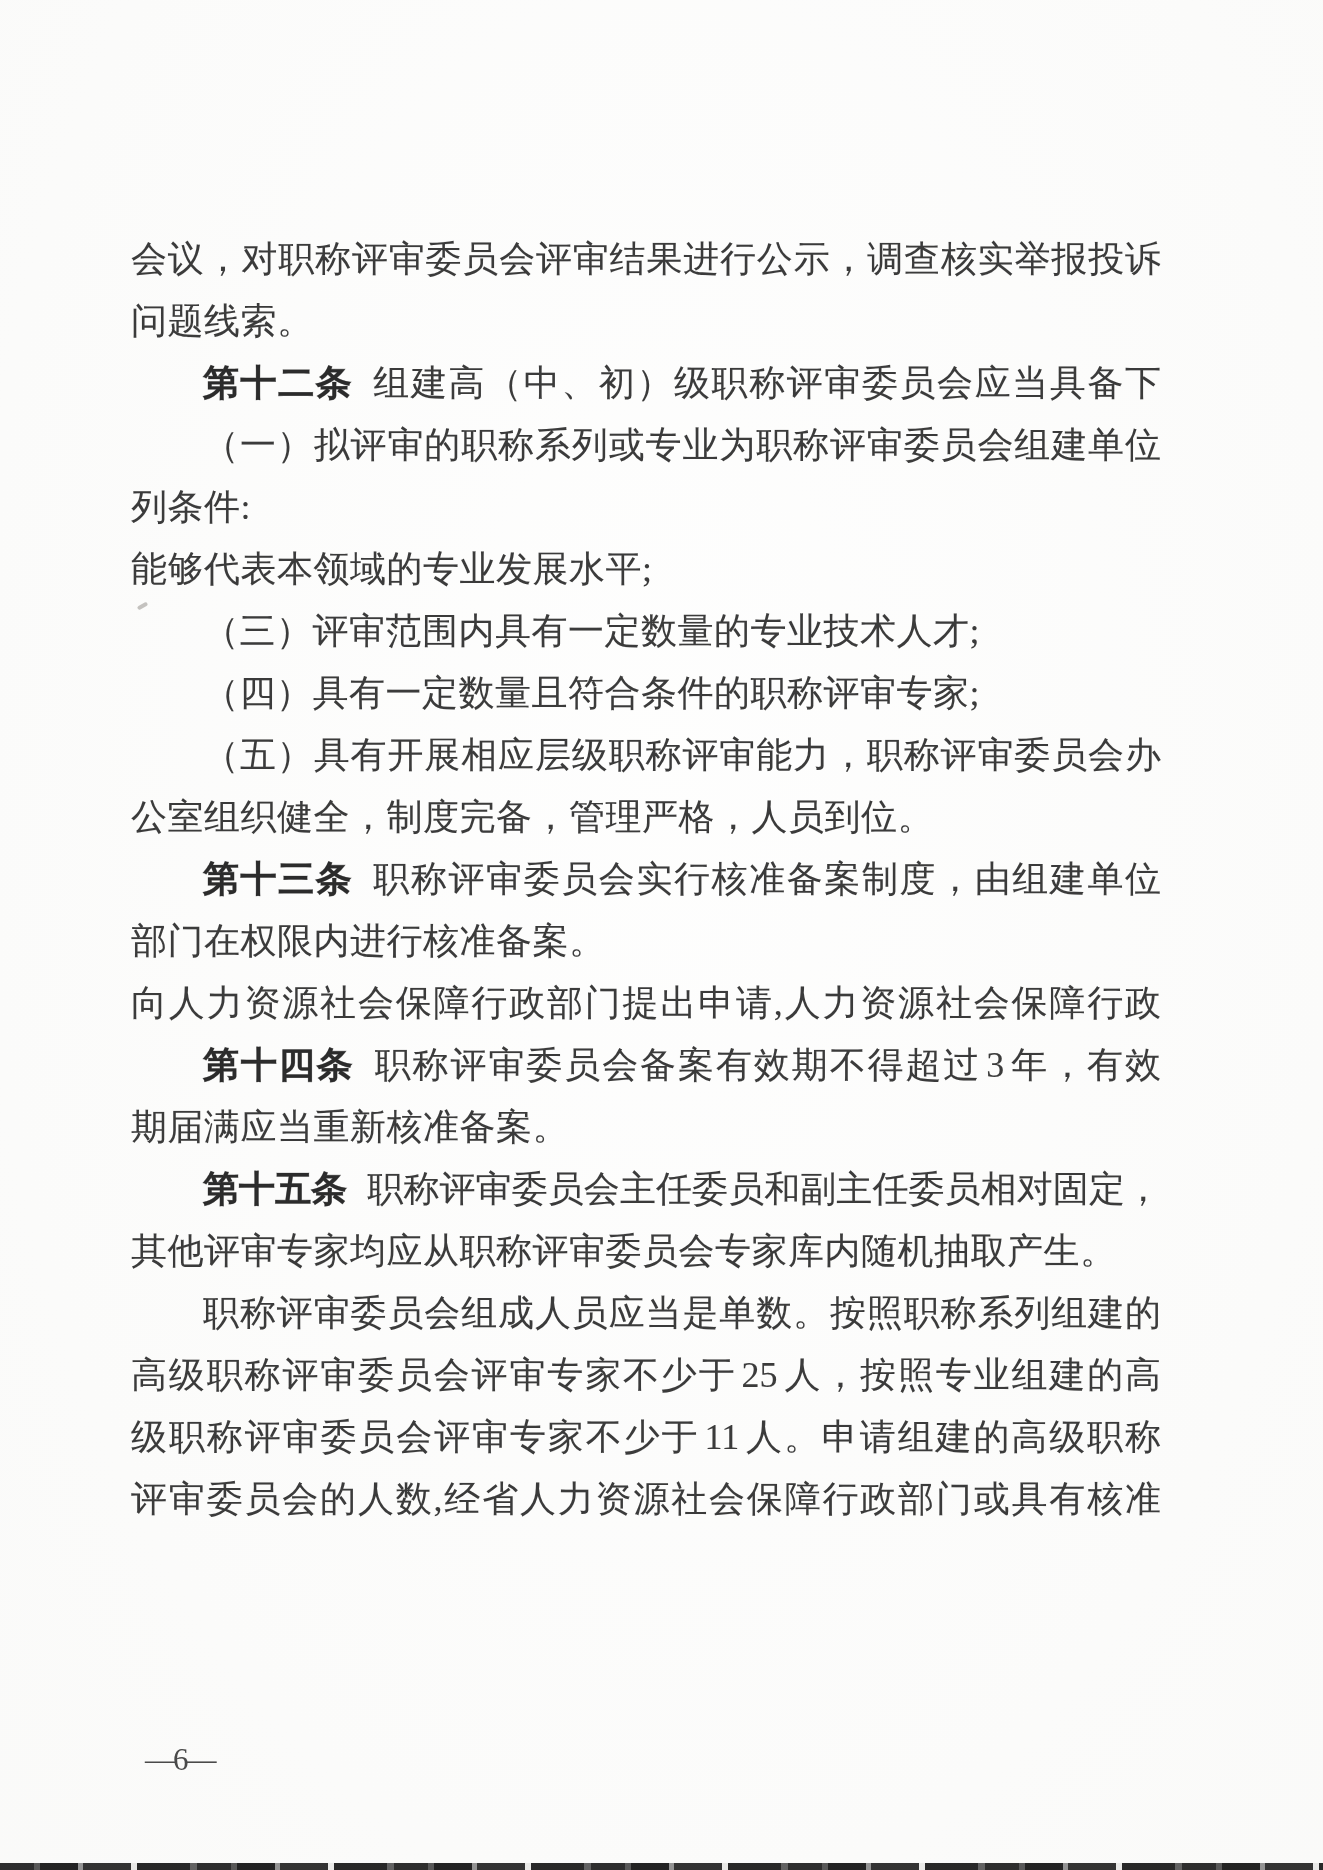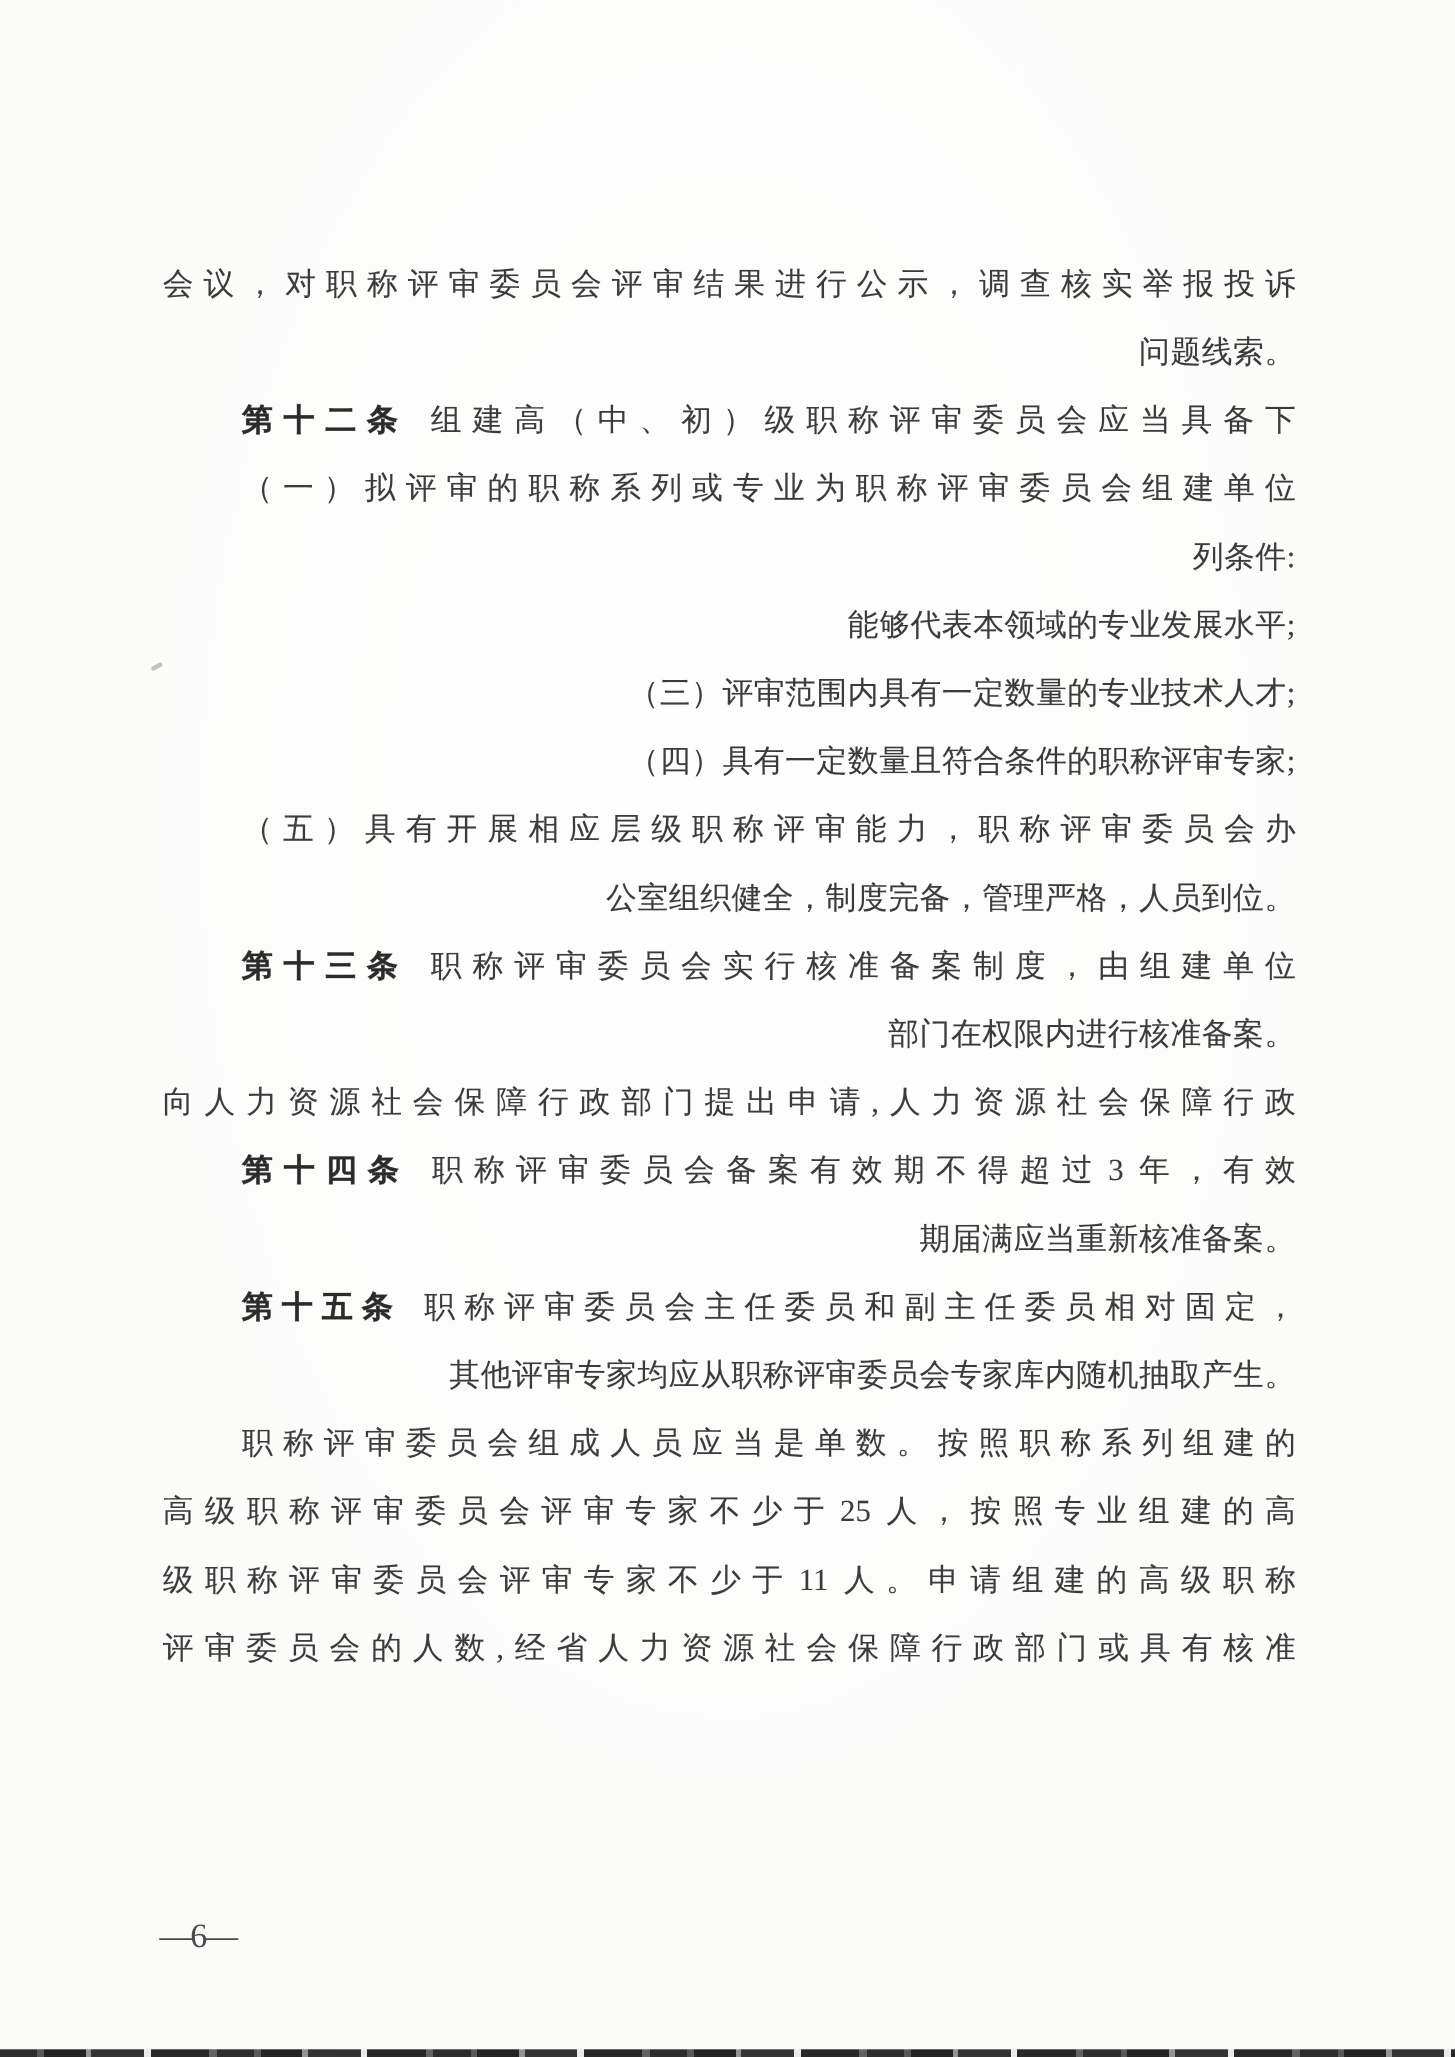--- a/index.html
+++ b/index.html
@@ -16,33 +16,32 @@
   }
   .page {
     position: absolute;
     inset: 0;
     background:
       radial-gradient(ellipse at 50% 40%, rgba(255,255,255,0.6), rgba(244,244,242,0.25)),
       #fcfcfb;
   }
   .doc-body {
     position: absolute;
-    left: 148px;
+    left: 131px;
     top: 228px;
     width: 1030px;
     color: #3b3b3b;
-    font-size: 28px;
+    font-size: 36px;
     -webkit-text-stroke: 0.2px rgba(60,60,60,0.35);
   }
   .line {
     height: 62px;
     line-height: 62px;
     white-space: nowrap;
     letter-spacing: 0.5px;
-    text-align: right;
   }
   .line.justify {
     white-space: normal;
     text-align: justify;
     text-align-last: justify;
     letter-spacing: 0;
   }
   .line.indent {
     text-indent: 72px;
   }

